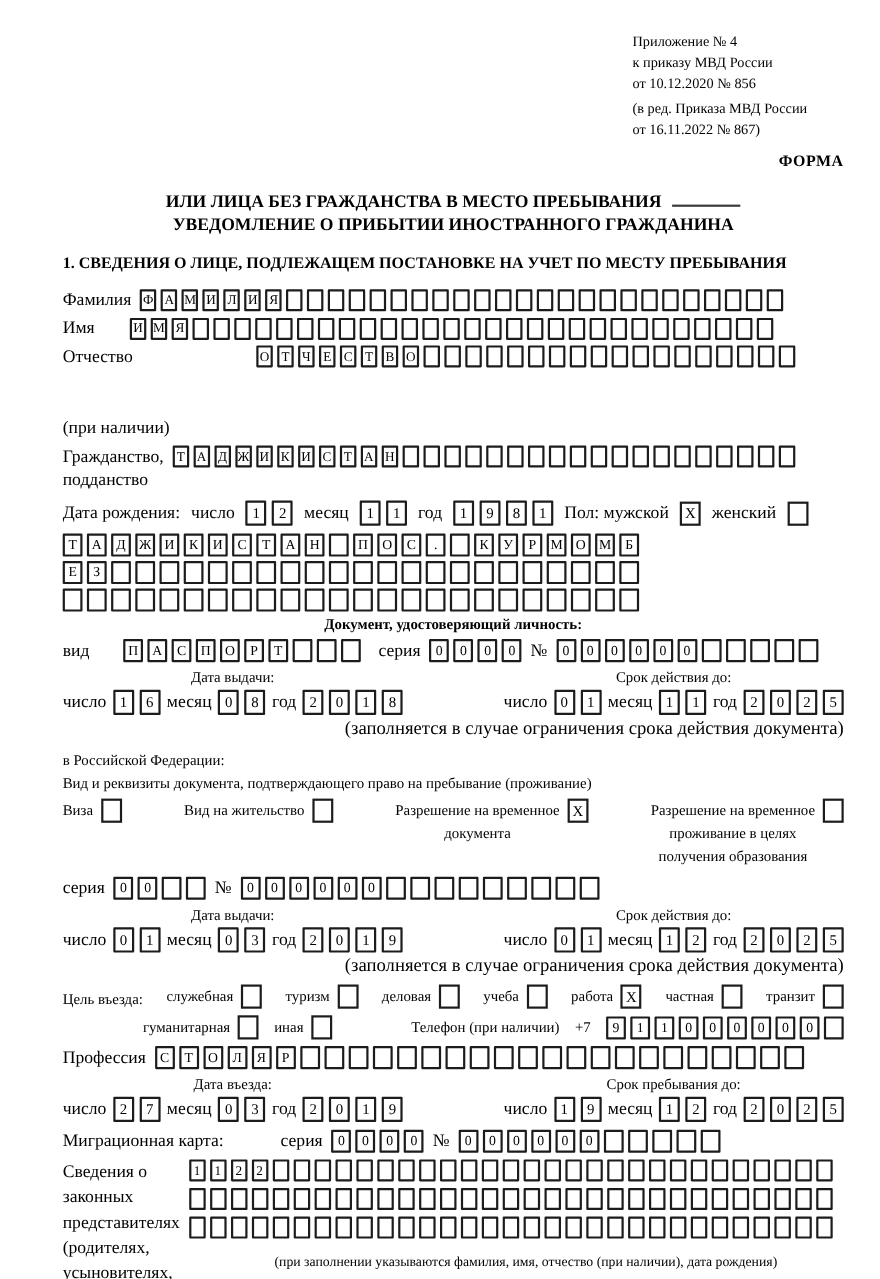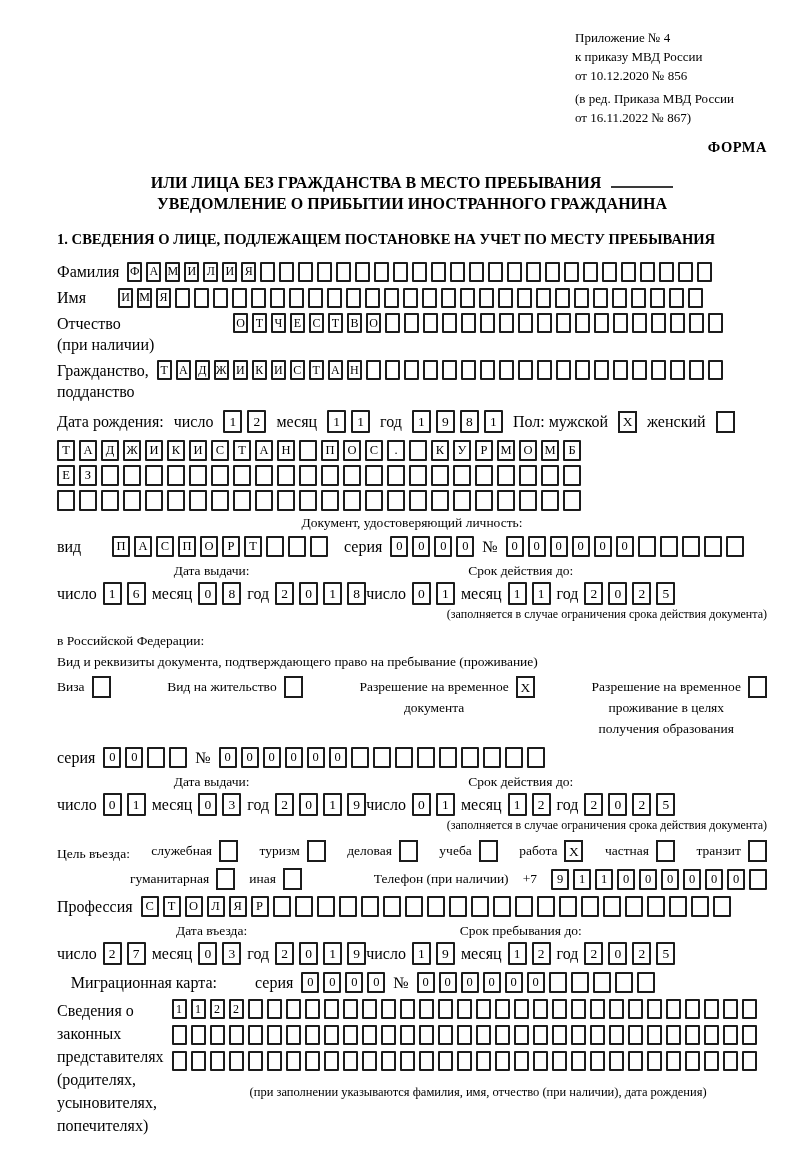--- a/index.html
+++ b/index.html
@@ -12,37 +12,37 @@
   
   .title{text-align:center;font-weight:bold;font-size:16px;line-height:21px;margin-top:16px;}
   .blank{display:inline-block;width:62px;border-bottom:2px solid #3a3a3a;height:14px;margin-left:10px;}
   .sect{font-weight:bold;font-size:14.6px;margin-top:17px;white-space:nowrap;}
   
   .frow{display:flex;align-items:center;gap:8px;margin-top:5px;}
   .frow.top{align-items:flex-start;}
   .lbl,.dlbl{font-size:16px;white-space:nowrap;line-height:21px;flex:0 0 auto;}
   .stack{display:flex;flex-direction:column;}
   .vstack{display:flex;flex-direction:column;gap:4px;}
-  .w53{flex:0 0 53px;} .w168{flex:0 0 168px;} .w81{flex:0 0 81px;} .w148{flex:0 0 148px;}
+  .w53{flex:0 0 53px;} .w168{flex:0 0 168px;gap:44px;} .w81{flex:0 0 81px;} .w148{flex:0 0 148px;}
   .w55{flex:0 0 47px;} .w73{flex:0 0 65px;} .w88{flex:0 0 88px;} .w160{flex:0 0 160px;}
   
   .cells{display:flex;gap:4px;flex:0 0 auto;}
   .cell{box-sizing:border-box;width:15px;height:20px;border:2px solid #1c1c1c;border-radius:1px;
         display:inline-flex;align-items:center;justify-content:center;font-size:12px;flex:0 0 auto;background:#fff;}
   .cells.w .cell{width:18px;height:21px;font-size:12.5px;}
   .cells.d{gap:5px;} .cells.d .cell{width:19px;height:23px;font-size:13.5px;}
   .cb{box-sizing:border-box;width:19px;height:22px;border:2px solid #1c1c1c;display:inline-flex;
       align-items:center;justify-content:center;font-size:13.5px;flex:0 0 auto;}
   
-  .subhead{font-weight:normal;font-size:13.5px;text-align:center;margin-top:4px;}
+  .subhead{font-weight:bold;font-size:13.5px;text-align:center;margin-top:4px;}
   
-  .dpair{display:flex;margin-top:6px;align-items:flex-end;}
+  .dpair{display:flex;justify-content:space-between;margin-top:6px;align-items:flex-end;}
   .dcap{font-size:13.5px;text-align:center;margin-bottom:3px;}
   .dgroup{display:flex;align-items:center;gap:6px;}
-  .note{font-size:12px;margin-top:2px;}
+  .note{font-size:17px;margin-top:2px;}
   .note.right{text-align:right;}
   .para{font-size:13.5px;line-height:21px;margin-top:8px;}
   
   .permits{display:flex;justify-content:space-between;align-items:flex-start;margin-top:4px;}
   .opt{display:flex;align-items:flex-start;gap:7px;font-size:13.5px;line-height:21px;}
   .mlines{display:flex;flex-direction:column;text-align:center;}
   .purpose{display:flex;justify-content:space-between;align-items:flex-end;margin-top:7px;font-size:13.5px;}
   .purpose2{display:flex;align-items:center;margin-top:6px;margin-left:73px;font-size:13.5px;gap:14px;}
   .sp{flex:1;}
   .legal-note{font-size:12.5px;margin-top:8px;margin-left:78px;}
@@ -649,21 +649,21 @@
         <span class="cells d">
             <span class="cell">2</span>
             <span class="cell">0</span>
             <span class="cell">2</span>
             <span class="cell">5</span>
           </span>
       </div>
     </div>
   </div>
 
-  <div class="frow" style="margin-top:7px;text-align:right;">
+  <div class="frow" style="margin-top:7px;">
     <span class="lbl w160">Миграционная карта:</span>
     <span class="dlbl" style="margin-left:30px;">серия</span>
     <span class="cells w">
         <span class="cell">0</span>
         <span class="cell">0</span>
         <span class="cell">0</span>
         <span class="cell">0</span>
       </span>
     <span class="dlbl">№</span>
     <span class="cells w">

